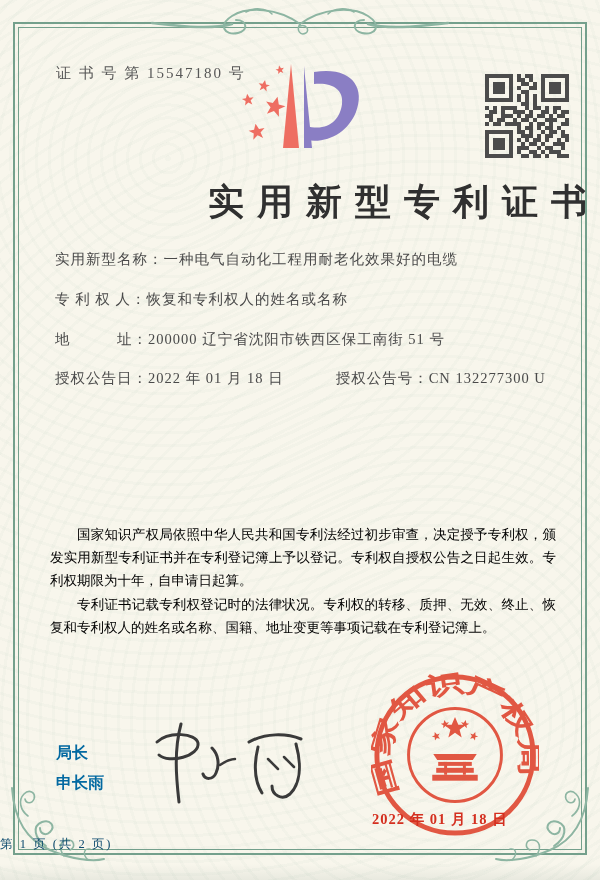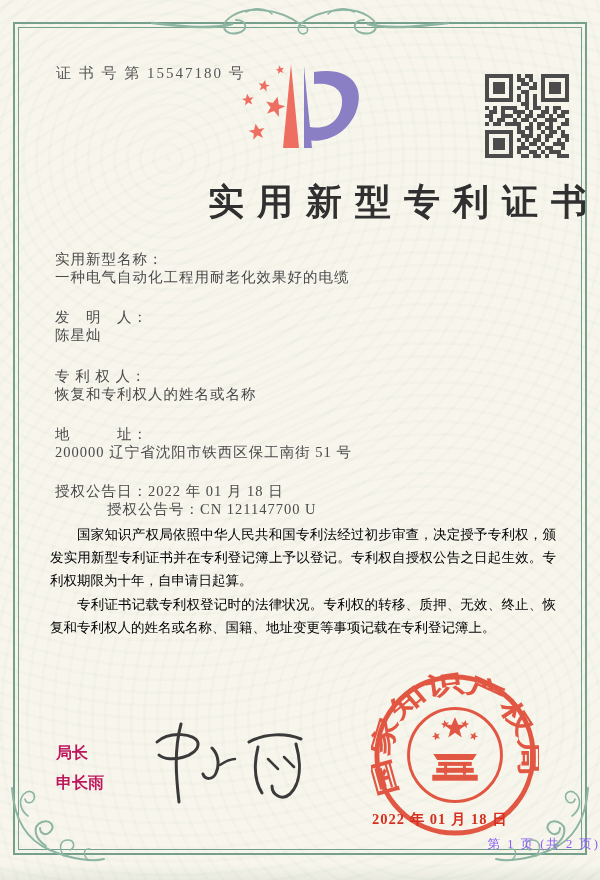--- a/index.html
+++ b/index.html
@@ -18,35 +18,35 @@
   .frame-outer{position:absolute;top:22px;left:13px;right:13px;bottom:25px;border:2px solid var(--border-green);}
   .frame-inner{position:absolute;inset:3px;border:1px solid var(--border-green);}
   .ornament{position:absolute;color:var(--ornament-green);}
   .ornament svg{display:block;}
   .cert-no{position:absolute;left:56px;top:64px;font-size:15px;letter-spacing:2px;color:#565656;}
   .logo{position:absolute;left:228px;top:52px;width:150px;height:112px;}
   .qr{position:absolute;right:31px;top:74px;width:84px;height:84px;}
   .title{position:absolute;left:0;right:0;top:178px;text-align:right;font-size:36px;font-weight:600;
     letter-spacing:13px;text-indent:13px;color:#303030;}
   .fields{position:absolute;left:55px;right:40px;top:250px;font-size:14.5px;color:var(--text-body);}
-  .field-row{display:flex;margin-bottom:22px;line-height:1.25;letter-spacing:1px;flex-direction:column;}
+  .field-row{display:flex;margin-bottom:22px;line-height:1.25;letter-spacing:1px;}
   .field-label{white-space:pre;flex:0 0 auto;}
   .field-value{white-space:pre-wrap;}
-  .grant-row{display:flex;margin-top:-1px;justify-content:space-between;}
+  .grant-row{display:flex;margin-top:-1px;}
   .grant-left{flex:0 0 auto;}
   .grant-right{margin-left:52px;}
   .paragraphs{position:absolute;left:50px;right:44px;top:523px;font-size:13.5px;line-height:1.72;
     color:#000000;text-align:justify;}
   .paragraphs p{text-indent:2em;}
-  .signer{position:absolute;left:56px;top:738px;font-size:16px;color:#be185d;line-height:1.9;font-weight:600;
+  .signer{position:absolute;left:56px;top:738px;font-size:16px;color:#0369a1;line-height:1.9;font-weight:600;
     font-family:"Liberation Sans","DejaVu Sans",sans-serif;}
   .signature{position:absolute;left:135px;top:712px;width:195px;height:100px;}
   .seal{position:absolute;left:371px;top:671px;width:168px;height:168px;opacity:.92;}
   .seal-date{position:absolute;left:372px;top:810px;font-size:14.5px;letter-spacing:1px;color:var(--date-red);font-weight:600;}
-  .footer{position:absolute;left:0;right:0;top:836px;text-align:right;font-size:12.5px;color:#8b5cf6;letter-spacing:2px;}
+  .footer{position:absolute;left:0;right:0;top:836px;text-align:left;font-size:12.5px;color:#0c4a6e;letter-spacing:2px;}
   .ghost-edge{position:absolute;left:0;right:0;bottom:0;height:16px;
     background:linear-gradient(to bottom, rgba(120,140,130,0) 0%, rgba(120,140,130,.12) 100%);}
 </style>
 </head>
 <body>
 
 <div class="page">
 
   <div class="frame-outer">
     <div class="frame-inner"></div>
@@ -348,37 +348,33 @@
   </div>
 
   <div class="title">实用新型专利证书</div>
 
   <div class="fields">
     <div class="field-row">
       <span class="field-label">实用新型名称：</span>
       <span class="field-value">一种电气自动化工程用耐老化效果好的电缆</span>
     </div>
     <div class="field-row">
-      <span class="field-label">发　明　人：</span>
-      <span class="field-value">陈星灿</span>
-    </div>
-    <div class="field-row">
       <span class="field-label">专 利 权 人：</span>
       <span class="field-value">恢复和专利权人的姓名或名称</span>
     </div>
     <div class="field-row">
       <span class="field-label">地　　　址：</span>
       <span class="field-value">200000 辽宁省沈阳市铁西区保工南街 51 号</span>
     </div>
     <div class="field-row grant-row">
       <span class="grant-left">
         <span>授权公告日：</span><span>2022 年 01 月 18 日</span>
       </span>
       <span class="grant-right">
-        <span>授权公告号：</span><span>CN 121147700 U</span>
+        <span>授权公告号：</span><span>CN 132277300 U</span>
       </span>
     </div>
   </div>
 
   <div class="paragraphs">
     <p>国家知识产权局依照中华人民共和国专利法经过初步审查，决定授予专利权，颁发实用新型专利证书并在专利登记簿上予以登记。专利权自授权公告之日起生效。专利权期限为十年，自申请日起算。</p>
     <p>专利证书记载专利权登记时的法律状况。专利权的转移、质押、无效、终止、恢复和专利权人的姓名或名称、国籍、地址变更等事项记载在专利登记簿上。</p>
   </div>
 
   <div class="signer">

